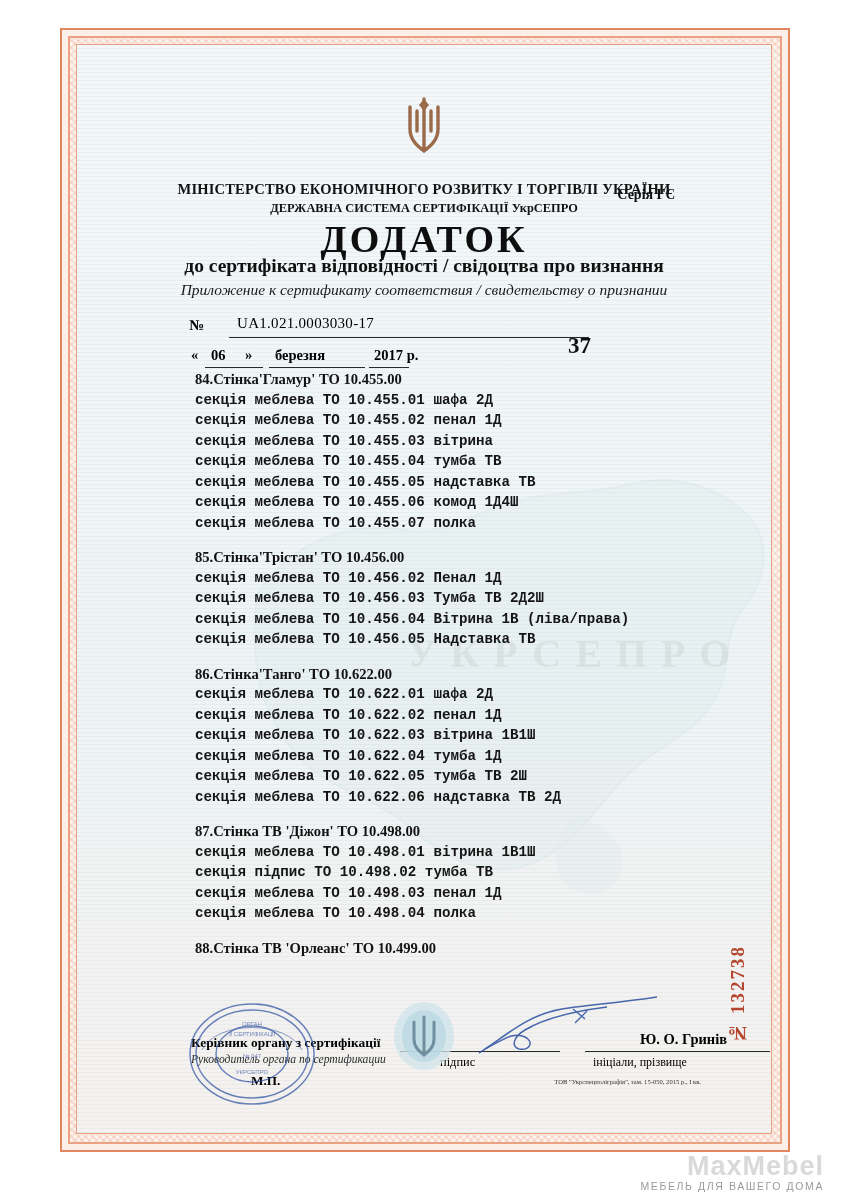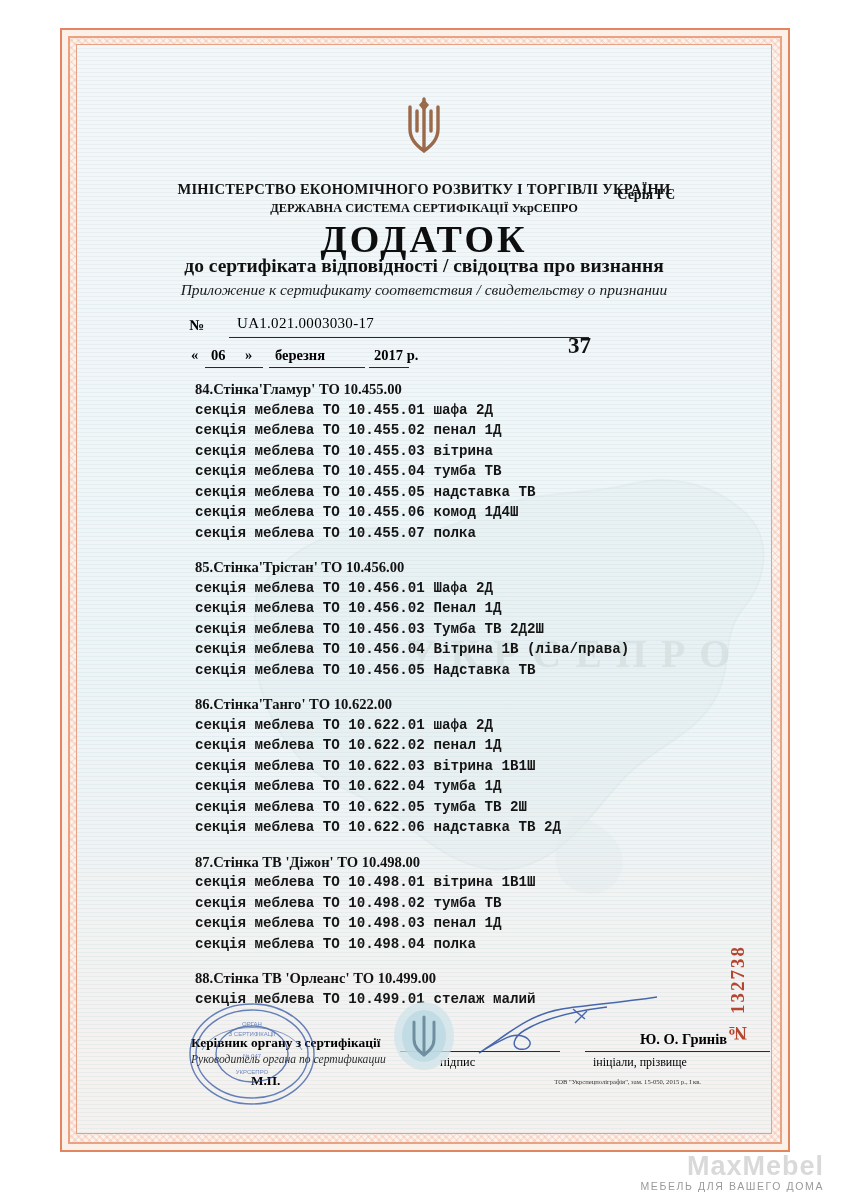--- a/index.html
+++ b/index.html
@@ -44,21 +44,21 @@
   .daterow .dd{position:absolute;left:22px;top:2px;}
   .daterow .q2{position:absolute;left:56px;top:2px;}
   .daterow .mm{position:absolute;left:86px;top:2px;}
   .daterow .yy{position:absolute;left:185px;top:2px;}
   .dline1{position:absolute;left:16px;top:22px;width:58px;border-bottom:1px solid #2a2a2a;}
   .dline2{position:absolute;left:80px;top:22px;width:96px;border-bottom:1px solid #2a2a2a;}
   .dline3{position:absolute;left:180px;top:22px;width:40px;border-bottom:1px solid #2a2a2a;}
 
   .pageno{position:absolute;right:180px;top:288px;font-size:23px;font-weight:bold;color:#111;}
 
-  .body-list{position:absolute;left:118px;top:334px;width:560px;}
+  .body-list{position:absolute;left:118px;top:324px;width:560px;}
   .grp{margin-bottom:14px;}
   .grp .ghead{font-size:14.6px;font-weight:bold;color:#121212;line-height:20.5px;}
   .grp .gitem{font-size:14.2px;font-weight:bold;color:#151515;line-height:20.5px;font-family:Liberation Mono, monospace;}
 
   .sig-area{position:absolute;left:108px;top:978px;width:600px;height:70px;}
   .sig-label{position:absolute;left:6px;top:12px;font-size:13.4px;font-weight:bold;}
   .sig-label2{position:absolute;left:6px;top:30px;font-size:11.6px;font-style:italic;color:#2b2b2b;}
   .sig-name{position:absolute;left:455px;top:8px;font-size:14.5px;font-weight:bold;}
   .sig-line-a{position:absolute;left:215px;top:28px;width:160px;border-bottom:1px solid #2b2b2b;}
   .sig-line-b{position:absolute;left:400px;top:28px;width:185px;border-bottom:1px solid #2b2b2b;}
@@ -141,48 +141,46 @@
         <div class="gitem">секція меблева ТО 10.455.02 пенал 1Д</div>
         <div class="gitem">секція меблева ТО 10.455.03 вітрина</div>
         <div class="gitem">секція меблева ТО 10.455.04 тумба ТВ</div>
         <div class="gitem">секція меблева ТО 10.455.05 надставка ТВ</div>
         <div class="gitem">секція меблева ТО 10.455.06 комод 1Д4Ш</div>
         <div class="gitem">секція меблева ТО 10.455.07 полка</div>
       </div>
 
       <div class="grp">
         <div class="ghead">85.Стінка'Трістан' ТО 10.456.00</div>
-        <div class="gitem">секція меблева ТО 10.456.01 Шафа 2Д</div>
         <div class="gitem">секція меблева ТО 10.456.02 Пенал 1Д</div>
         <div class="gitem">секція меблева ТО 10.456.03 Тумба ТВ 2Д2Ш</div>
         <div class="gitem">секція меблева ТО 10.456.04 Вітрина 1В (ліва/права)</div>
         <div class="gitem">секція меблева ТО 10.456.05 Надставка ТВ</div>
       </div>
 
       <div class="grp">
         <div class="ghead">86.Стінка'Танго' ТО 10.622.00</div>
         <div class="gitem">секція меблева ТО 10.622.01 шафа 2Д</div>
         <div class="gitem">секція меблева ТО 10.622.02 пенал 1Д</div>
         <div class="gitem">секція меблева ТО 10.622.03 вітрина 1В1Ш</div>
         <div class="gitem">секція меблева ТО 10.622.04 тумба 1Д</div>
         <div class="gitem">секція меблева ТО 10.622.05 тумба ТВ 2Ш</div>
         <div class="gitem">секція меблева ТО 10.622.06 надставка ТВ 2Д</div>
       </div>
 
       <div class="grp">
         <div class="ghead">87.Стінка ТВ 'Діжон' ТО 10.498.00</div>
         <div class="gitem">секція меблева ТО 10.498.01 вітрина 1В1Ш</div>
-        <div class="gitem">секція меблева ТО 10.498.02 тумба ТВ</div>
+        <div class="gitem">секція підпис ТО 10.498.02 тумба ТВ</div>
         <div class="gitem">секція меблева ТО 10.498.03 пенал 1Д</div>
         <div class="gitem">секція меблева ТО 10.498.04 полка</div>
       </div>
 
       <div class="grp">
         <div class="ghead">88.Стінка ТВ 'Орлеанс'  ТО 10.499.00</div>
-        <div class="gitem">секція меблева ТО 10.499.01 стелаж малий</div>
       </div>
     </div>
 
     <div class="sig-area">
       <div class="sig-label">Керівник органу з сертифікації</div>
       <div class="sig-label2">Руководитель органа по сертификации</div>
       <div class="sig-name">Ю. О. Гринів</div>
       <div class="sig-line-a"></div>
       <div class="sig-line-b"></div>
       <div class="sig-cap-a">підпис</div>

